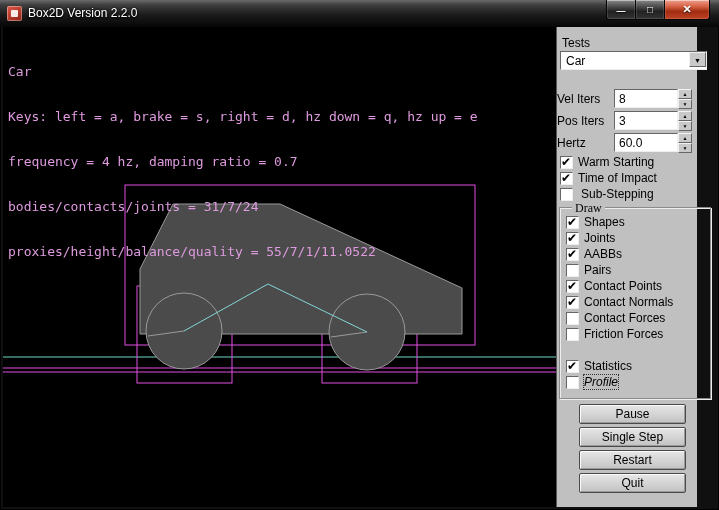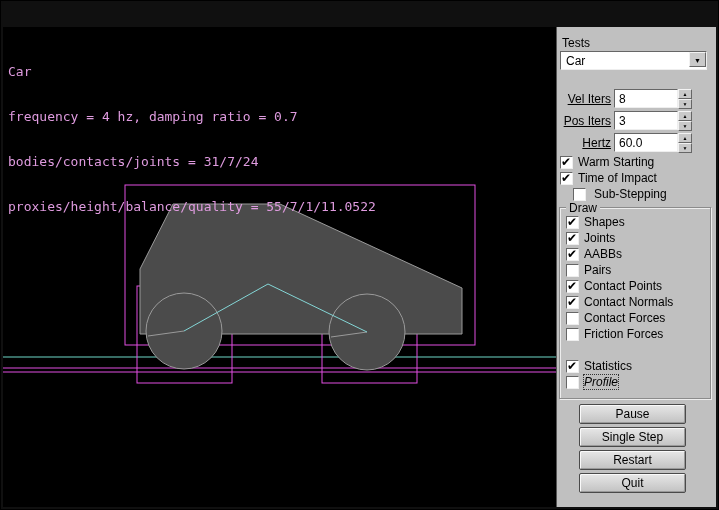--- a/index.html
+++ b/index.html
@@ -39,65 +39,80 @@
   .overlay { position:absolute; left:5px; top:7px; font-family:"DejaVu Sans Mono", monospace;
     font-size:13px; line-height:15px; color:var(--overlay-text,#df9bdf); white-space:pre; }
   .aabb      { fill:none; stroke:var(--aabb,#e24fe2); stroke-width:1; }
   .aabbline  { stroke:var(--aabb,#e24fe2); stroke-width:1; }
   .shape     { fill:var(--shape-fill,#4b4b4b); stroke:var(--shape-stroke,#9a9a9a); stroke-width:1; }
   .shapeline { stroke:var(--shape-stroke,#9a9a9a); stroke-width:1; }
   .jointline { stroke:var(--joint,#84d6d6); stroke-width:1; fill:none; }
   .groundline{ stroke:var(--ground,#6fd8c8); stroke-width:1; fill:none; }
 
   
-  .panel { position:absolute; left:556px; top:27px; width:160px; height:480px;
+  .panel { position:absolute; left:556px; top:27px; width:141px; height:480px;
     background:var(--panel-bg,#c0c0c0); border-left:1px solid #555;
     font-size:12px; color:#000; }
   .panel .s-label { position:absolute; white-space:nowrap; }
 
   .sunken { background:#fff; border:1px solid; border-color:#666 #eee #eee #666; }
   .mini-btn { border:1px solid; border-color:#f2f2f2 #666 #666 #f2f2f2; background:#c9c9c9;
     text-align:center; cursor:default; }
 
   .combo { position:absolute; left:3px; top:24px; width:147px; height:19px; }
   .combo .box { position:absolute; left:0; top:0; right:0; bottom:0; }
   .combo .value { position:absolute; left:5px; top:2px; }
   .combo .arrow-btn { position:absolute; right:1px; top:1px; width:17px; height:15px;
     font-size:7px; line-height:15px; }
 
   .spin-row { position:absolute; left:0; width:100%; height:19px; }
-  .spin-label { position:absolute; left:0; top:3px; width:54px; text-align:right; white-space:nowrap;text-decoration:underline; }
+  .spin-label { position:absolute; left:0; top:3px; width:54px; white-space:nowrap; }
   .spin-box { position:absolute; left:57px; top:0; width:64px; height:19px; }
   .spin-box .value { position:absolute; left:4px; top:2px; }
   .spin-arrows { position:absolute; left:121px; top:0; width:14px; height:19px;
     display:flex; flex-direction:column; }
   .spin-arrow { flex:1 1 auto; font-size:5px; line-height:8px; padding:0; }
 
   .check-row { position:absolute; height:14px; display:flex; align-items:center; gap:5px; }
   .checkbox { width:13px; height:13px; position:relative; flex:0 0 auto; }
   .checkbox .mark { display:none; position:absolute; left:0; top:-2px; font-size:12px; color:#000; }
   .checkbox.checked .mark { display:block; }
   .check-label { white-space:nowrap; }
   .check-label.focused { outline:1px dotted #333; }
 
   .draw-group { position:absolute; left:2px; top:180px; width:152px; height:192px;
     border:1px solid #8b8b8b; box-shadow:inset 1px 1px 0 #ededed, 1px 1px 0 #ededed; }
-  .group-title { position:absolute; left:6px; top:-7px; background:var(--panel-bg,#c0c0c0);
-    padding:0 3px; }
+  .group-title { position:absolute; left:12px; top:-7px; background:var(--panel-bg,#c0c0c0);
+    padding:0 3px;font-family:Liberation Serif, serif; }
 
   .glui-btn { position:absolute; left:22px; width:107px; height:20px; border:1px solid #4a4a4a;
     border-radius:2px; background:linear-gradient(180deg,#e7e7e7,#c2c2c2);
     box-shadow:inset 1px 1px 0 #fafafa, inset -1px -1px 0 #9a9a9a;
     text-align:center; line-height:19px; font-size:12px; cursor:default; }
 </style>
 </head>
 <body>
 
 <div class="window">
 
+  <div class="titlebar">
+    <span class="app-icon"></span>
+    <span class="title">Box2D Version 2.2.0</span>
+    <div class="winbtns">
+      <div class="winbtn min">
+        <span class="glyph">—</span>
+      </div>
+      <div class="winbtn max">
+        <span class="glyph">□</span>
+      </div>
+      <div class="winbtn close">
+        <span class="glyph">✕</span>
+      </div>
+    </div>
+  </div>
 
   <div class="canvas">
     <svg width="553" height="480" viewBox="0 0 553 480">
 
       <line class="groundline" x1="0" y1="330" x2="553" y2="330"></line>
       <line class="aabbline" x1="0" y1="341" x2="553" y2="341"></line>
       <line class="aabbline" x1="0" y1="345" x2="553" y2="345"></line>
 
       <rect class="aabb" x="122" y="158" width="350" height="160"></rect>
       <rect class="aabb" x="134" y="259" width="95" height="97"></rect>
@@ -108,20 +123,21 @@
       <circle class="shape" cx="181" cy="304" r="38"></circle>
       <circle class="shape" cx="364" cy="305" r="38"></circle>
       <line class="shapeline" x1="181" y1="304" x2="145" y2="309"></line>
       <line class="shapeline" x1="364" y1="305" x2="328" y2="310"></line>
 
       <line class="jointline" x1="181" y1="304" x2="265" y2="257"></line>
       <line class="jointline" x1="364" y1="305" x2="265" y2="257"></line>
     </svg>
     <div class="overlay">
       <div>Car</div>
+      <div>Keys: left = a, brake = s, right = d, hz down = q, hz up = e</div>
       <div>frequency = 4 hz, damping ratio = 0.7</div>
       <div>bodies/contacts/joints = 31/7/24</div>
       <div>proxies/height/balance/quality = 55/7/1/11.0522</div>
     </div>
   </div>
 
   <div class="panel">
 
     <span class="s-label" style="left:5px; top:9px;">Tests</span>
 
@@ -172,21 +188,21 @@
           <span class="mark">✔</span>
         </span>
       <span class="check-label">Warm Starting</span>
     </div>
     <div class="check-row" style="left:3px; top:144px;">
       <span class="checkbox sunken checked">
           <span class="mark">✔</span>
         </span>
       <span class="check-label">Time of Impact</span>
     </div>
-    <div class="check-row" style="left:16px; top:160px;gap:8px;">
+    <div class="check-row" style="left:3px; top:160px;gap:8px;">
       <span class="checkbox sunken"></span>
       <span class="check-label">Sub-Stepping</span>
     </div>
 
     <div class="draw-group">
       <span class="group-title">Draw</span>
 
       <div class="check-row" style="left:6px; top:7px;">
         <span class="checkbox sunken checked">
             <span class="mark">✔</span>

